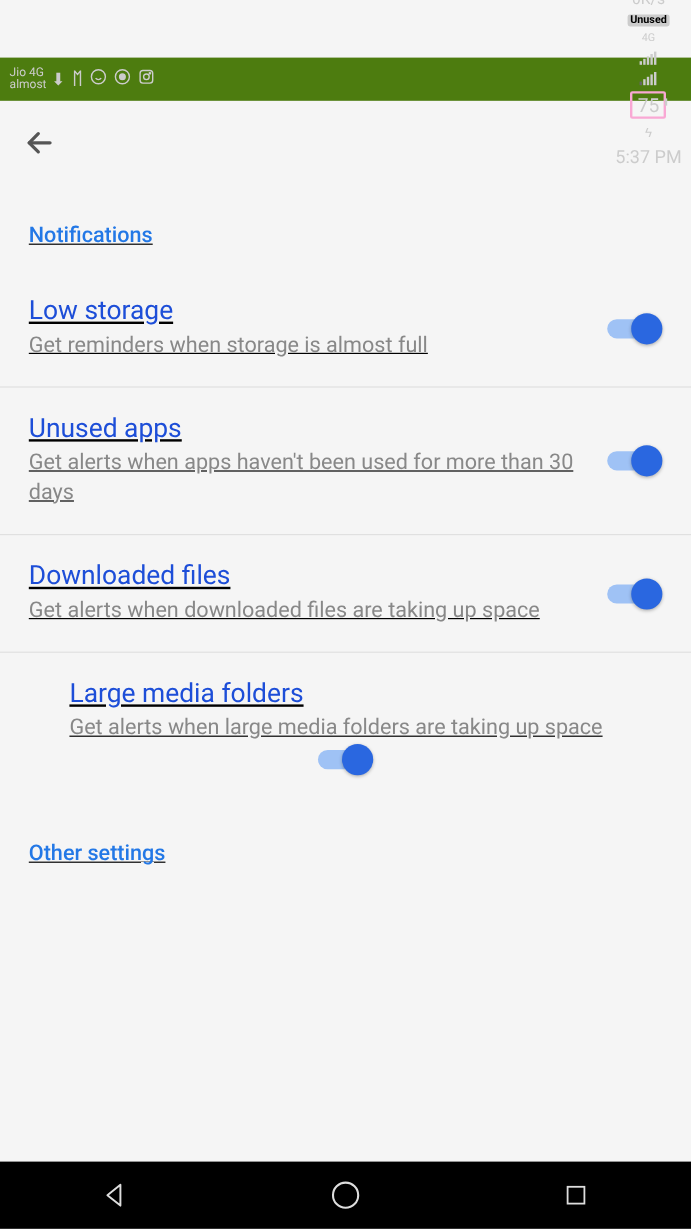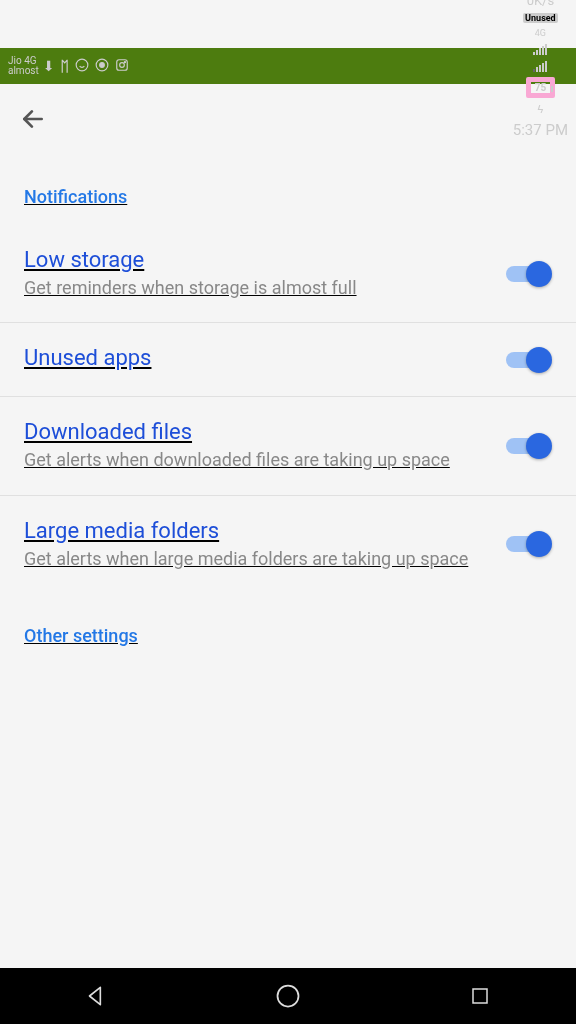--- a/index.html
+++ b/index.html
@@ -3,30 +3,30 @@
   <meta charset="utf-8">
   <style>
     * { margin: 0; padding: 0; box-sizing: border-box; font-family: Roboto, Arial, sans-serif; }
     body { width: 576px; height: 1024px; background: #f5f5f5; overflow: hidden; }
     .status-bar { height: 36px; background: #4d7c0f; color: #ccc; display: flex; align-items: center; justify-content: space-between; padding: 3px 8px; font-size: 13px; margin-top: 48px; }
     .status-left { display: flex; align-items: center; gap: 4px; }
     .status-left .carrier { font-size: 10px; line-height: 10px; }
     .status-right { display: flex; align-items: center; gap: 5px; font-size: 13px; flex-direction: column; }
     .status-icons { display: flex; gap: 6px; align-items: center; font-size: 14px; }
     .volte { background: #ccc; color: #000; font-size: 9px; padding: 0 2px; border-radius: 2px; font-weight: bold; }
-    .battery-box { border: 5px solid #f9a8d4; padding: 0 4px; font-size: 10px; border-radius: 2px; position: relative; font-weight: bold; }
+    .battery-box { border: 2px solid #f9a8d4; padding: 0 4px; font-size: 16px; border-radius: 2px; position: relative; }
     .battery-box::after { content: ''; position: absolute; right: -3px; top: 4px; width: 2px; height: 6px; background: #ccc; }
     .header { height: 70px; display: flex; align-items: center; padding: 0 20px; gap: 40px; }
     .back-arrow { width: 26px; height: 26px; display: flex; align-items: center; justify-content: center; cursor: pointer; }
     .header-title { font-size: 28px; color: #555; font-weight: 400; }
     .content { padding: 0; text-decoration: underline; }
     .section-header { color: #2378e6; font-size: 18px; font-weight: 500; padding: 32px 24px 18px; }
     .setting-row { display: flex; align-items: center; justify-content: space-between; padding: 22px 24px; border-bottom: 1px solid #e0e0e0; }
     .setting-row:last-of-type { border-bottom: none; }
-    .setting-row.no-border { border-bottom: none; }
+    .setting-row.no-border { border-bottom: none; flex-direction: column; }
     .setting-text { flex: 1; padding-right: 16px; }
     .setting-title { font-size: 22px; color: #1d4ed8; margin-bottom: 4px; }
     .setting-sub { font-size: 18px; color: #888; line-height: 1.35; }
     .toggle { width: 46px; height: 28px; position: relative; cursor: pointer; flex-shrink: 0; }
     .toggle-track { position: absolute; width: 38px; height: 16px; background: #9fc2f5; border-radius: 8px; top: 6px; left: 0; }
     .toggle-thumb { position: absolute; width: 26px; height: 26px; background: #2a67e0; border-radius: 50%; right: 0; top: 1px; box-shadow: 0 1px 3px rgba(0,0,0,0.3); }
     .nav-bar { position: absolute; bottom: 0; left: 0; right: 0; height: 56px; background: #000; display: flex; align-items: center; justify-content: space-around; }
     .nav-btn { width: 40px; height: 40px; display: flex; align-items: center; justify-content: center; cursor: pointer; }
     .signal-bars { display: inline-flex; align-items: flex-end; gap: 1px; height: 12px; }
     .signal-bars span { width: 2px; background: #ccc; }
@@ -108,20 +108,21 @@
     </div>
     <div class="toggle">
         <div class="toggle-track"></div>
         <div class="toggle-thumb"></div>
       </div>
   </div>
 
   <div class="setting-row">
     <div class="setting-text">
       <div class="setting-title">Unused apps</div>
+      <div class="setting-sub">Get alerts when apps haven't been used for more than 30 days</div>
     </div>
     <div class="toggle">
         <div class="toggle-track"></div>
         <div class="toggle-thumb"></div>
       </div>
   </div>
 
   <div class="setting-row">
     <div class="setting-text">
       <div class="setting-title">Downloaded files</div>

